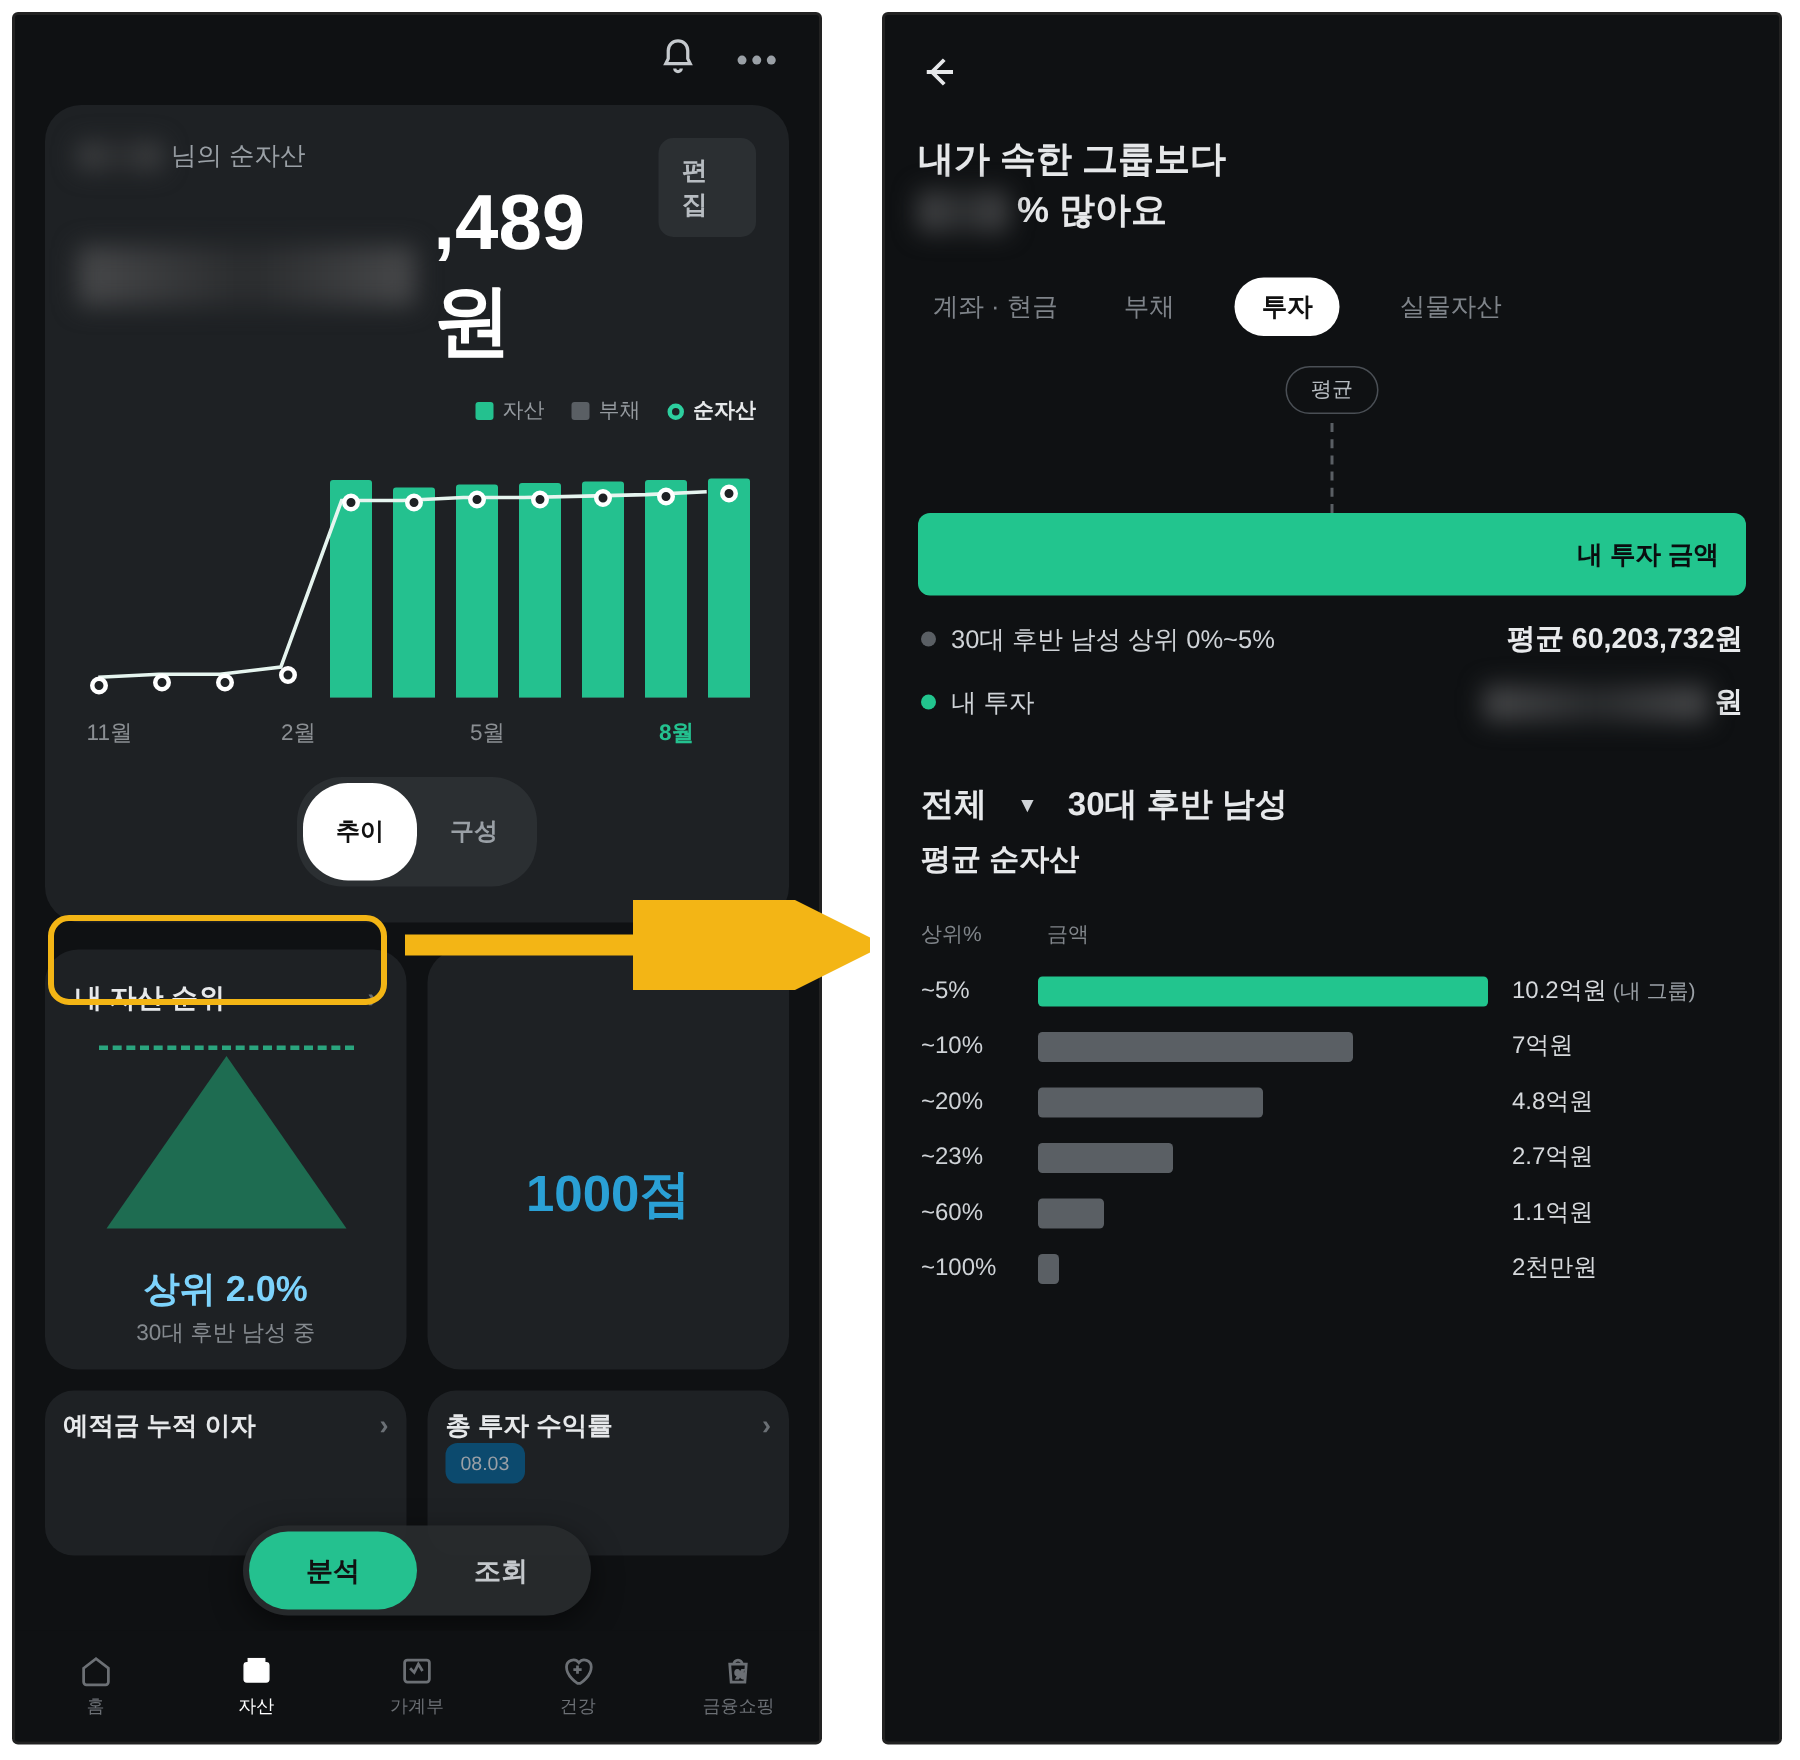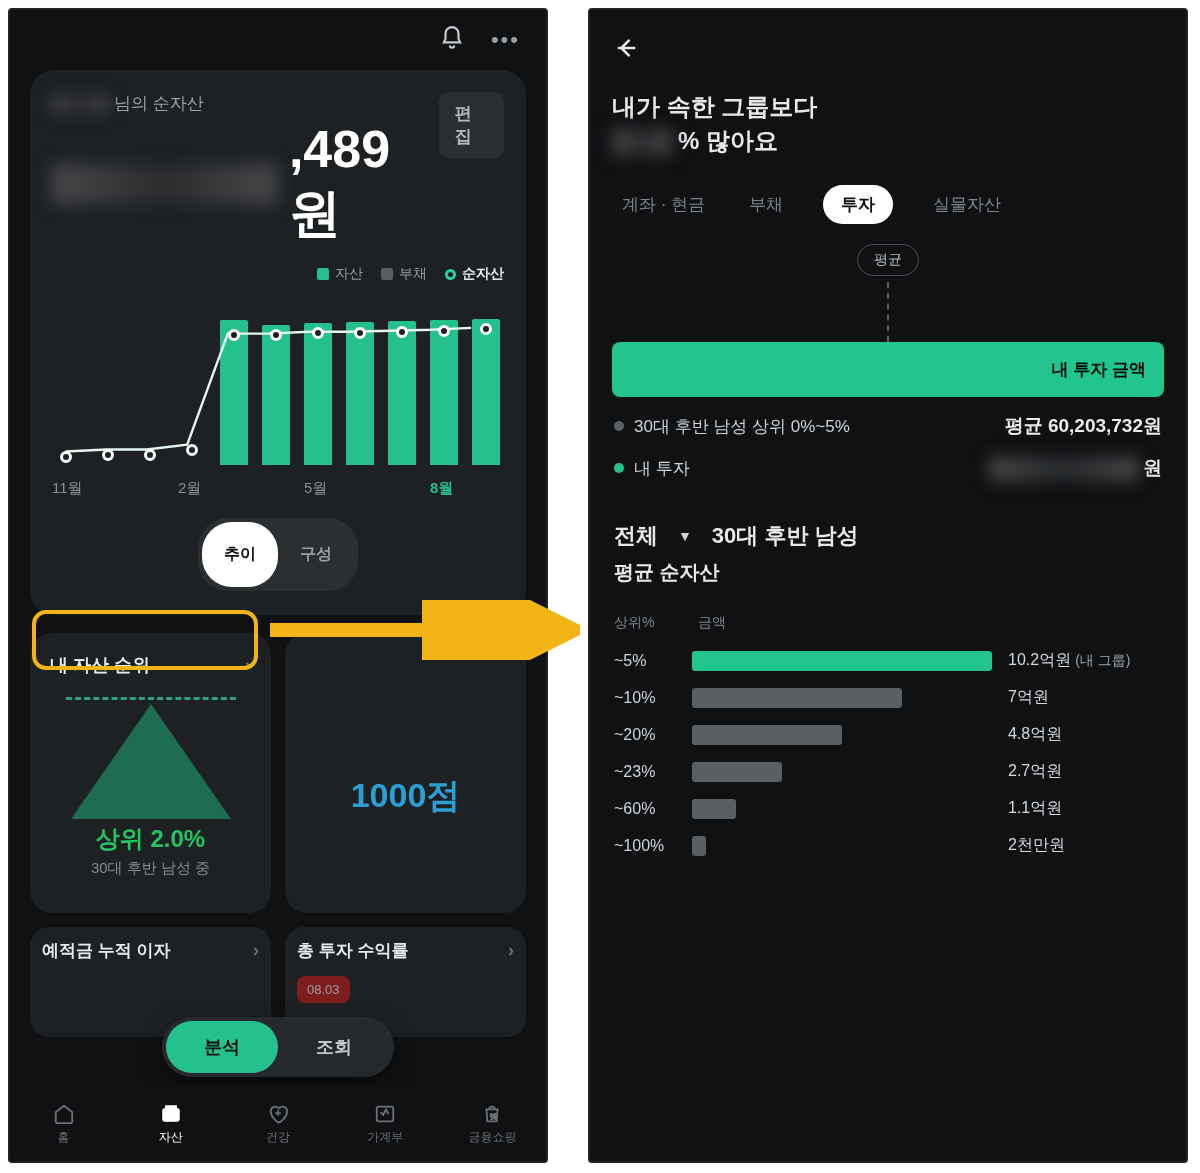--- a/index.html
+++ b/index.html
@@ -48,45 +48,45 @@
   .leg .ring { width:11px; height:11px; border:3px solid #2dcf9f; border-radius:50%; }
 
   .chart-area { height:170px; position:relative; margin-top:12px; }
   .bar { position:absolute; bottom:0; width:28px; border-radius:2px 2px 0 0; }
   .bar.asset { background:#24c18f; z-index:1; }
   .bar.debt { background:#4a4f55; z-index:0; }
   .pt { position:absolute; width:12px; height:12px; border:3px solid #fff; background:#1e2124; border-radius:50%; transform:translate(-50%,50%); z-index:3; }
   svg.trend { position:absolute; inset:0; z-index:2; }
 
   .month-axis { display:flex; gap:0; margin-top:14px; font-size:15px; color:#8b8f93; }
-  .month-axis div { width:42px; text-align:left; }
+  .month-axis div { width:42px; text-align:center; }
   .month-axis .active { color:#24c18f; font-weight:700; }
 
   .toggle { display:flex; width:160px; margin:20px auto 2px; background:#2b2f32; border-radius:30px; padding:4px; }
   .toggle div { flex:1; text-align:center; padding:22px 0; font-size:16px; font-weight:700; color:#9aa0a6; border-radius:30px; }
   .toggle .on { background:#fff; color:#111; }
 
   .grid-2 { display:flex; gap:14px; margin:0 20px 14px; }
   .grid-2 .tile { flex:1; background:#1e2124; border-radius:22px; padding:20px; height:280px; position:relative; }
 
   .rank-header { display:flex; align-items:center; justify-content:space-between; font-size:18px; color:#e6e8ea; font-weight:600; }
   .chev { color:#6b7075; font-size:18px; }
 
   .tri-wrap { margin-top:20px; display:flex; flex-direction:column; align-items:center; }
   .dashed { border-top:3px dashed #2aa57e; width:170px; }
   .triangle { width:0; height:0; border-left:80px solid transparent; border-right:80px solid transparent; border-bottom:115px solid #1e6c51; margin-top:4px; }
-  .rank-pct { color:#22c55e; font-size:24px; font-weight:800; margin-top:4px; }
+  .rank-pct { color:#7dd3fc; font-size:24px; font-weight:800; margin-top:24px; }
   .rank-sub { color:#858a8f; font-size:15px; margin-top:4px; }
 
   .score { position:absolute; top:50%; left:0; right:0; text-align:center; font-size:34px; font-weight:800; color:#2aa0d5; }
 
   .row-2 { display:flex; gap:14px; margin:0 20px; }
   .row-2 .small { flex:1; background:#1e2124; border-radius:19px; padding:12px; height:110px; }
   .small-head { display:flex; justify-content:space-between; align-items:center; font-size:17px; color:#e6e8ea; font-weight:600; }
-  .date-pill { display:inline-block; margin-top:14px; background:#7f1d1d; color:#9aa0a6; font-size:13px; padding:6px 10px; border-radius:8px; }
+  .date-pill { display:inline-block; background:#0c4a6e; color:#9aa0a6; font-size:13px; padding:6px 10px; border-radius:8px; }
 
   .float-pill { position:absolute; left:50%; transform:translateX(-50%); bottom:84px; display:flex; background:rgba(40,43,46,0.92); border-radius:30px; padding:4px; box-shadow:0 6px 20px rgba(0,0,0,0.5); }
   .float-pill div { padding:14px 38px; font-size:18px; font-weight:700; color:#c4c8cc; border-radius:28px; }
   .float-pill .on { background:#24c18f; color:#111; }
 
   .tabbar { position:absolute; bottom:0; left:0; right:0; height:74px; background:#0f1113; display:flex; }
   .tab { flex:1; display:flex; flex-direction:column; align-items:center; justify-content:center; gap:4px; color:#6c7075; font-size:12px; }
   .tab.active { color:#fff; }
 
   
@@ -282,31 +282,31 @@
     </div>
     <div class="tab active">
       <svg width="22" height="22" viewBox="0 0 24 24" fill="#fff" stroke="#fff" stroke-width="1">
           <rect x="3" y="6" width="18" height="14" rx="2"></rect>
           <rect x="6" y="3" width="12" height="3"></rect>
         </svg>
       <span>자산</span>
     </div>
     <div class="tab">
       <svg width="22" height="22" viewBox="0 0 24 24" fill="none" stroke="#6c7075" stroke-width="2">
+          <rect x="3" y="4" width="18" height="16" rx="2"></rect>
+          <path d="M7 10l3 3 3-6 3 5"></path>
+        </svg>
+      <span>가계부</span>
+    </div>
+    <div class="tab">
+      <svg width="22" height="22" viewBox="0 0 24 24" fill="none" stroke="#6c7075" stroke-width="2">
           <path d="M12 21s-8-5-8-12a5 5 0 0 1 9-3 5 5 0 0 1 9 3c0 7-8 12-8 12z"></path>
           <path d="M12 8v6M9 11h6"></path>
         </svg>
       <span>건강</span>
-    </div>
-    <div class="tab">
-      <svg width="22" height="22" viewBox="0 0 24 24" fill="none" stroke="#6c7075" stroke-width="2">
-          <rect x="3" y="4" width="18" height="16" rx="2"></rect>
-          <path d="M7 10l3 3 3-6 3 5"></path>
-        </svg>
-      <span>가계부</span>
     </div>
     <div class="tab">
       <svg width="22" height="22" viewBox="0 0 24 24" fill="none" stroke="#6c7075" stroke-width="2">
           <path d="M6 7h12l-1 13H7z"></path>
           <path d="M9 7a3 3 0 0 1 6 0"></path>
           <text x="10" y="17" font-size="8" fill="#6c7075">%</text>
         </svg>
       <span>금융쇼핑</span>
     </div>
   </div>

